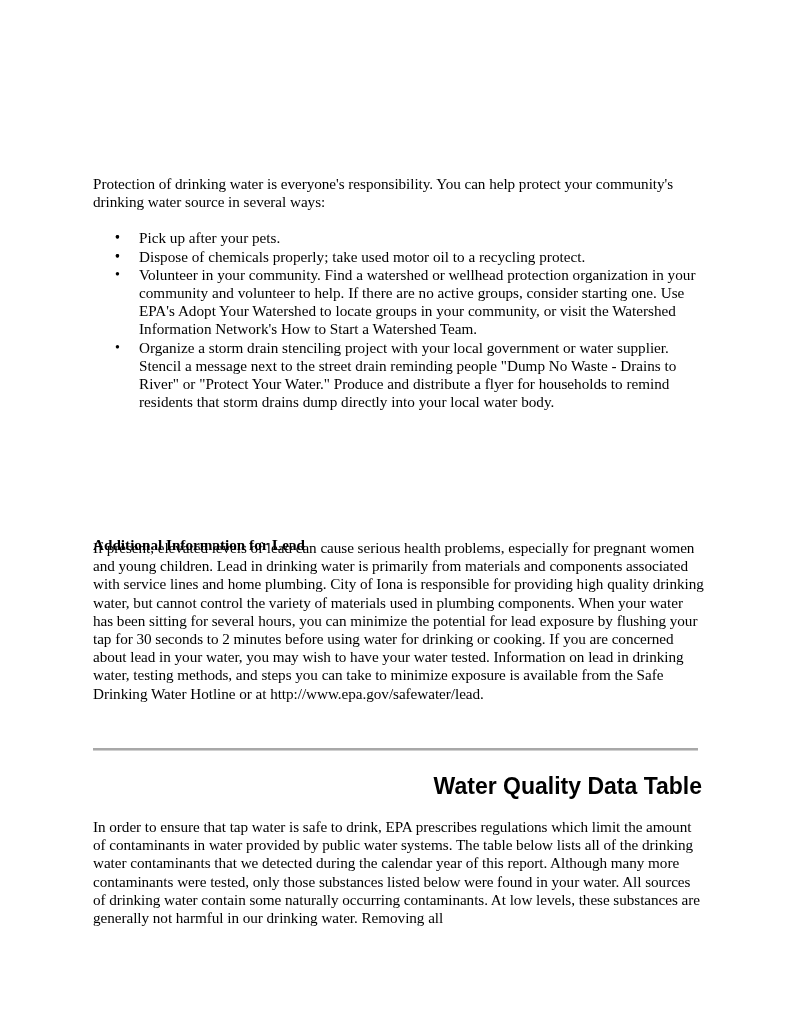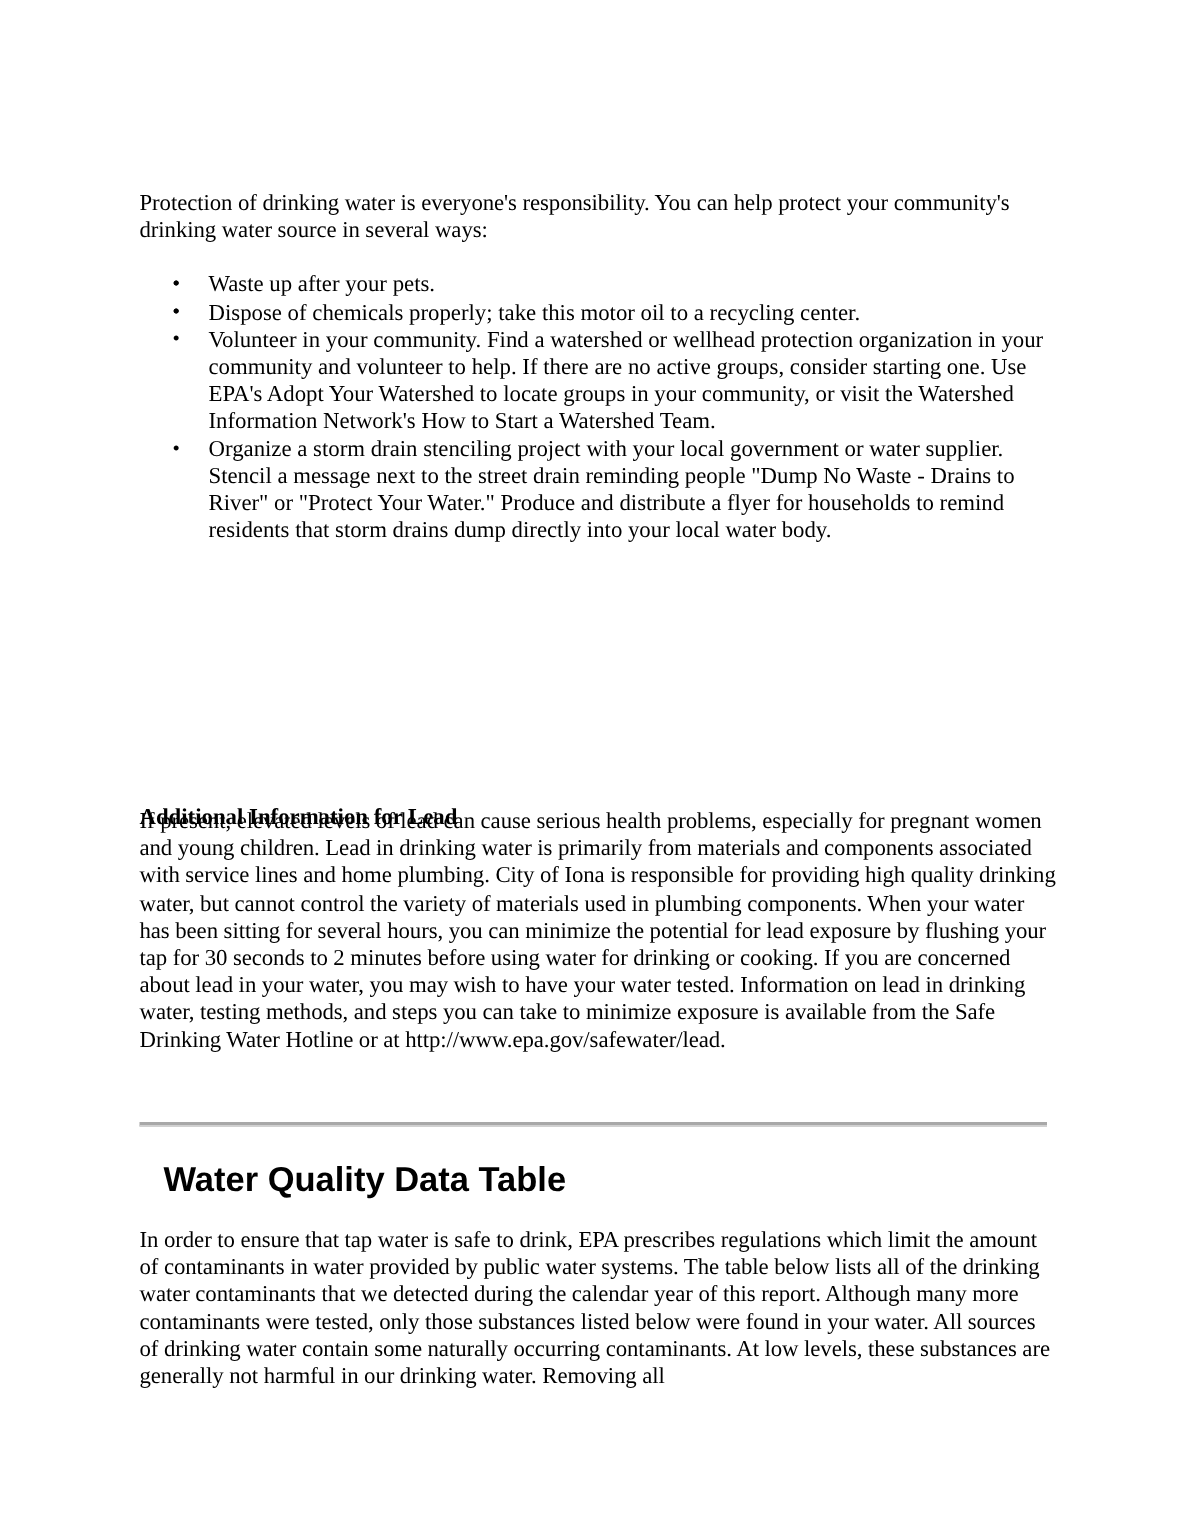--- a/index.html
+++ b/index.html
@@ -20,21 +20,21 @@
     left: 93px;
     top: 127px;
     width: 612px;
   }
   .para {
     font-size: 15.2px;
     line-height: 18.2px;
     margin: 0;
     letter-spacing: -0.05px;
   }
-  .intro { margin-bottom: 18px; }
+  .intro { margin-bottom: 18px; margin-top: 48px; }
   ul.tips {
     list-style: none;
     margin: 0;
     padding: 0;
   }
   ul.tips li {
     position: relative;
     padding-left: 46px;
     font-size: 15.2px;
     line-height: 18.2px;
@@ -64,24 +64,24 @@
     position: absolute;
     left: 0;
     top: 621px;
     width: 605px;
     height: 2px;
     background: #a8a8a8;
     border-bottom: 1px solid #d0d0d0;
   }
   .wq-title {
     position: absolute;
-    left: 16px;
+    left: 4px;
     top: 645px;
     width: 605px;
-    text-align: left;
+    text-align: right;
     font-family: "Liberation Sans", sans-serif;
     font-weight: bold;
     font-size: 23px;
     line-height: 28px;
   }
   .wq-body {
     position: absolute;
     left: 0;
     top: 691px;
     width: 612px;
@@ -93,28 +93,28 @@
 <div class="page">
 
   <p class="para intro">Protection of drinking water is everyone's responsibility. You can help protect your community's drinking water source in several ways:</p>
 
   <ul class="tips">
     <li>
       <span class="bullet">•</span>
     </li>
     <li>
       <span class="bullet">•</span>
-      <span>Waste up after your pets.</span>
+      <span>Pick up after your pets.</span>
     </li>
     <li>
       <span class="bullet">•</span>
     </li>
     <li>
       <span class="bullet">•</span>
-      <span>Dispose of chemicals properly; take this motor oil to a recycling center.</span>
+      <span>Dispose of chemicals properly; take used motor oil to a recycling protect.</span>
     </li>
     <li>
       <span class="bullet">•</span>
       <span>Volunteer in your community. Find a watershed or wellhead protection organization in your community and volunteer to help. If there are no active groups, consider starting one. Use EPA's Adopt Your Watershed to locate groups in your community, or visit the Watershed Information Network's How to Start a Watershed Team.</span>
     </li>
     <li>
       <span class="bullet">•</span>
       <span>Organize a storm drain stenciling project with your local government or water supplier. Stencil a message next to the street drain reminding people "Dump No Waste - Drains to River" or "Protect Your Water." Produce and distribute a flyer for households to remind residents that storm drains dump directly into your local water body.</span>
     </li>
   </ul>

